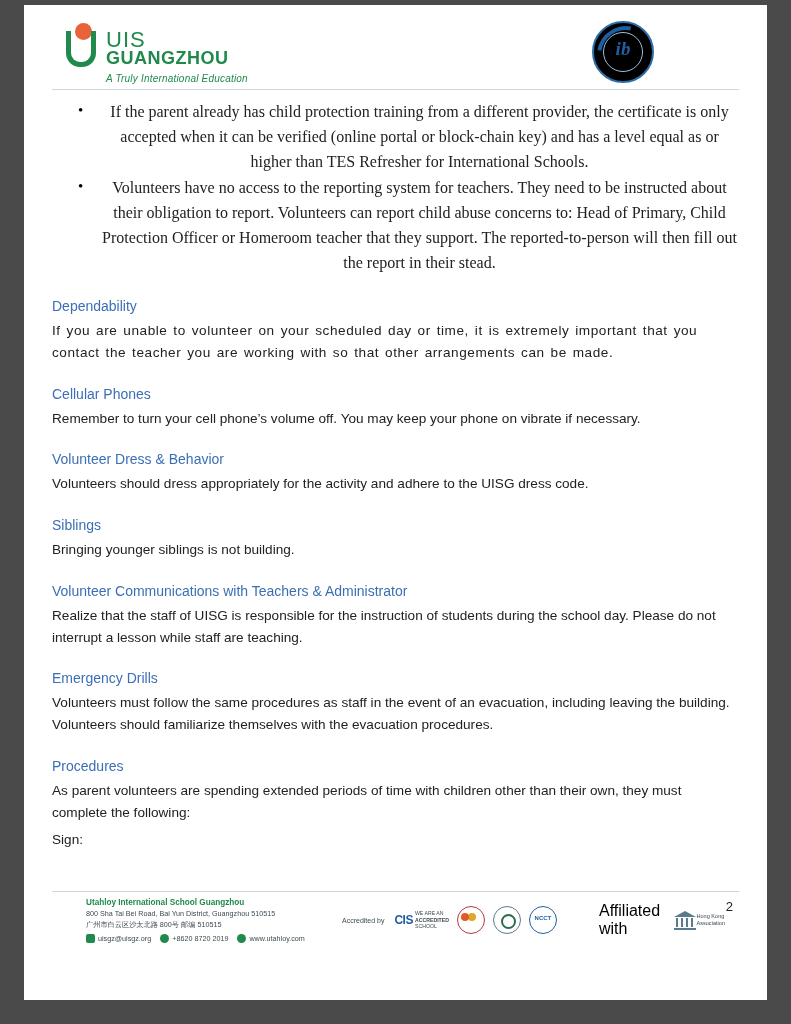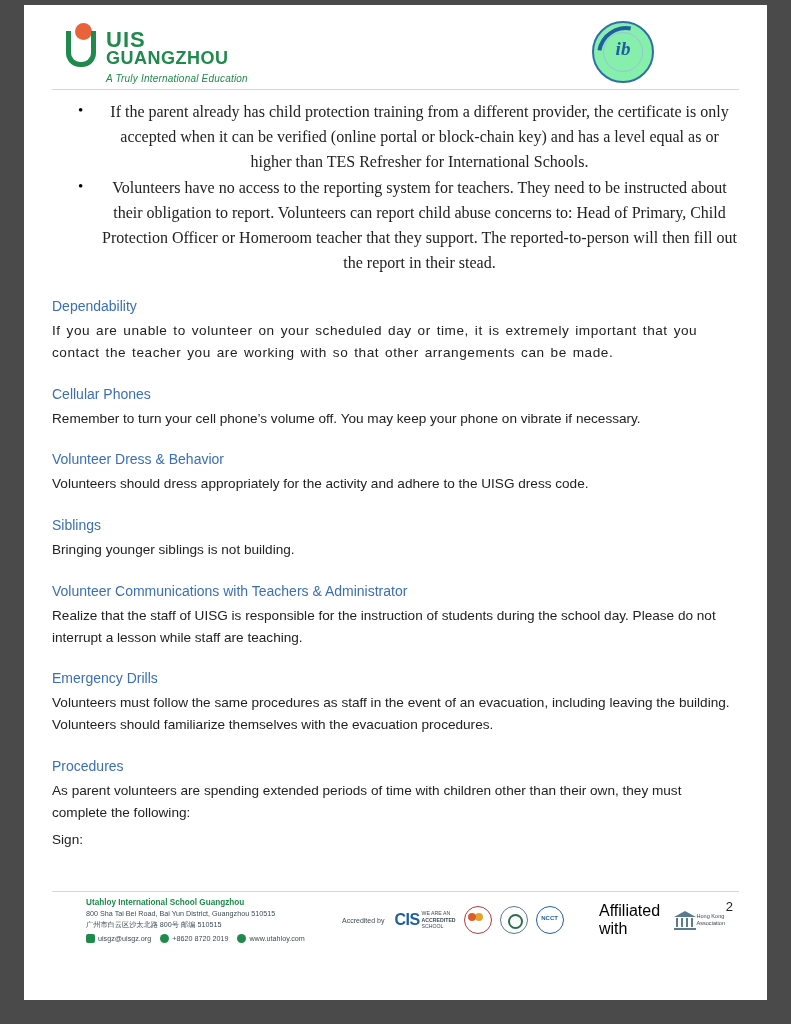--- a/index.html
+++ b/index.html
@@ -57,21 +57,21 @@
     width: 17px;
     height: 17px;
     border-radius: 50%;
     background: #e8633a;
   }
   .logo-uis-text {
     position: absolute;
     left: 40px;
     top: 5px;
     font-size: 22px;
-    font-weight: bold;
+    font-weight: normal;
     letter-spacing: 1px;
     color: #1f8a4c;
     line-height: 1.05;
   }
   .logo-gz-text {
     position: absolute;
     left: 40px;
     top: 26px;
     font-size: 18px;
     font-weight: bold;
@@ -89,21 +89,21 @@
     letter-spacing: 0.2px;
   }
   .logo-ib {
     position: absolute;
     right: 85px;
     top: 2px;
     width: 58px;
     height: 58px;
     border-radius: 50%;
     border: 2px solid #2d6fa8;
-    background: #86efac;
+    background: #000000;
     overflow: hidden;
   }
   .logo-ib .ib-inner {
     position: absolute;
     left: 9px;
     top: 9px;
     width: 38px;
     height: 38px;
     border-radius: 50%;
     border: 1px solid #9cc0dc;
@@ -271,21 +271,21 @@
     white-space: nowrap;
     margin-right: 2px;
   }
   .badge {
     height: 26px;
     display: flex;
     align-items: center;
     justify-content: center;
   }
   .badge-cis {
-    font-size: 16px;
+    font-size: 12px;
     font-weight: bold;
     color: #1f5fa0;
     letter-spacing: -0.5px;
   }
   .badge-acc {
     font-size: 5.2px;
     color: #3d4b52;
     line-height: 1.25;
     text-align: left;
     margin-left: 2px;

